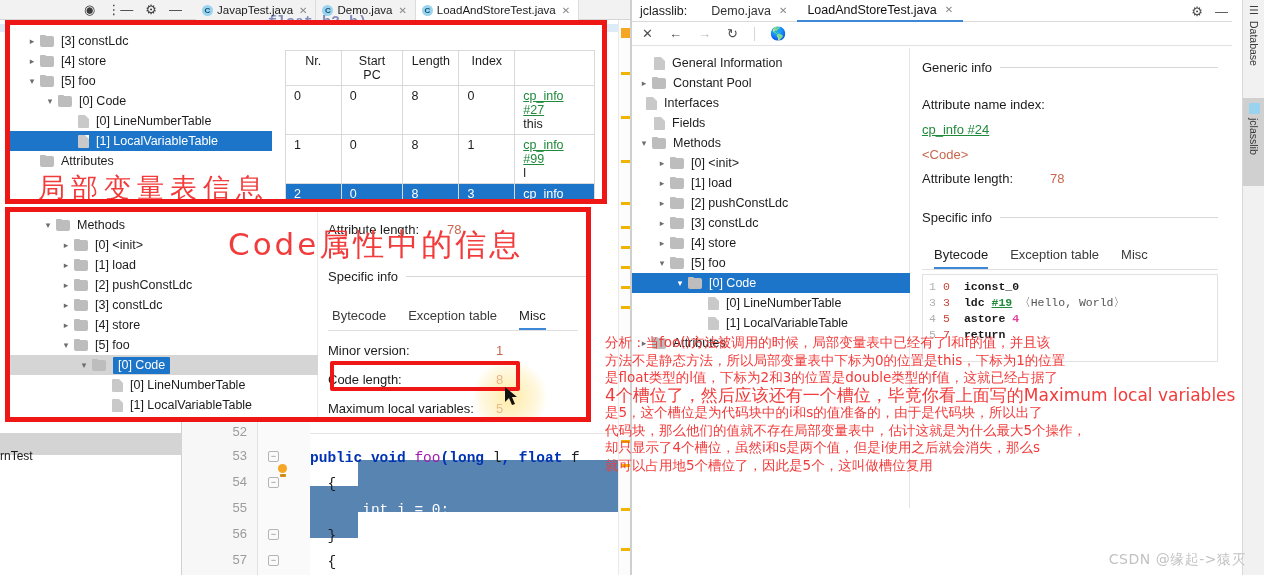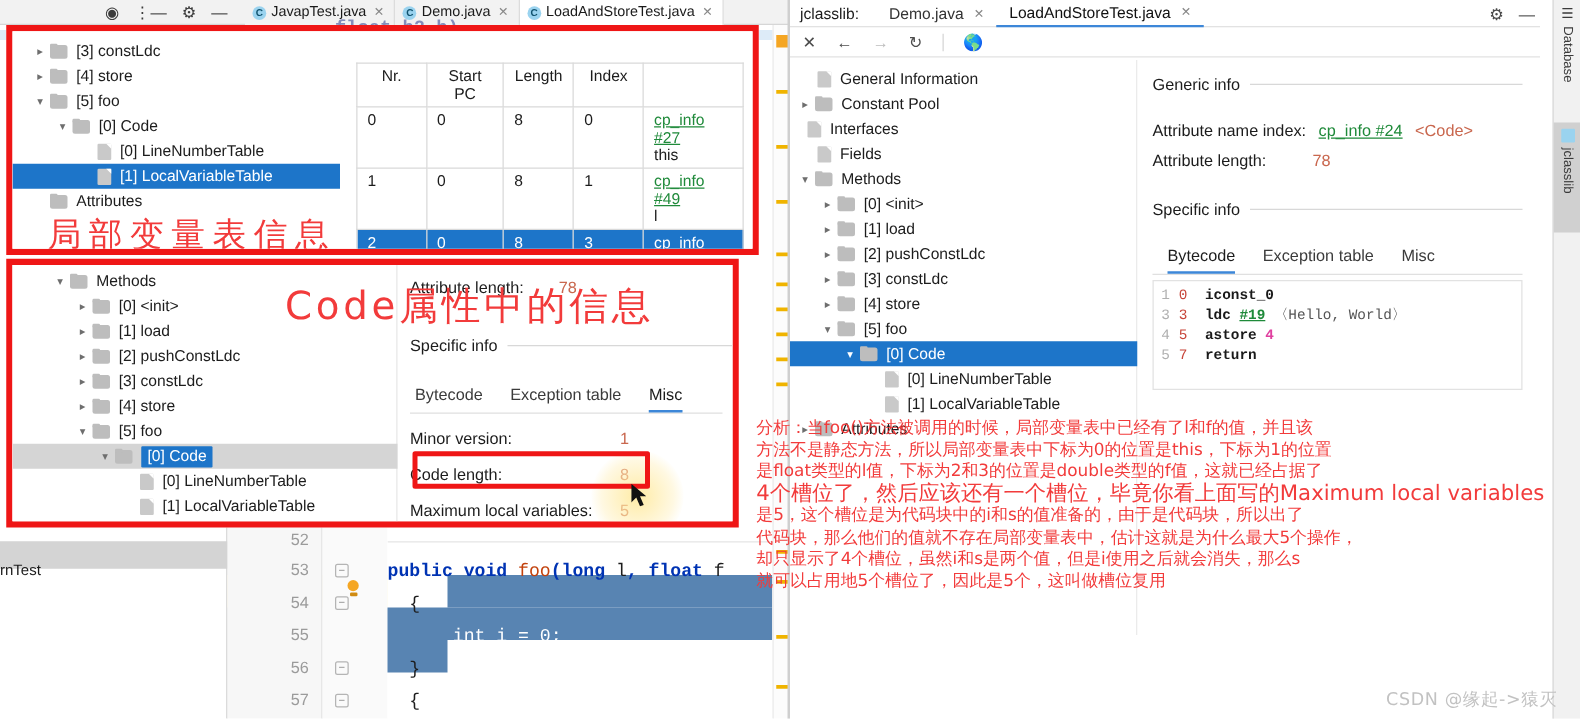--- a/index.html
+++ b/index.html
@@ -33,21 +33,21 @@
   .proj-strip { position:absolute; left:0; top:0; width:182px; height:155px; background:#fff; border-right:1px solid #d0d0d0; }
   .proj-sel { position:absolute; left:0; top:13px; width:182px; height:22px; background:#d4d4d4; }
   .proj-lbl { position:absolute; left:0; top:449px; font-size:12px; color:#1a1a1a; }
   .gutter { position:absolute; left:182px; top:0; width:76px; height:155px; background:#f7f7f7; border-right:1px solid #e2e2e2; }
   .lineno { position:absolute; right:10px; font-size:13px; color:#9b9b9b; font-family:"Liberation Sans", sans-serif; }
   .foldcol { position:absolute; left:258px; top:0; width:52px; height:155px; background:#fafafa; }
   .fold { position:absolute; left:10px; width:11px; height:11px; border:1px solid #b4b4b4; border-radius:2px; background:#fafafa; color:#888; font-size:9px; line-height:9px; text-align:center; }
   .code-area { position:absolute; left:310px; top:0; width:308px; height:155px; background:#fff; overflow:hidden; }
   .cline { position:absolute; left:0; font-family:"Liberation Mono", monospace; font-size:14.5px; white-space:pre; }
   .kw { color:#0033b3; font-weight:bold; }
-  .mth { color:#c2410c; }
+  .mth { color:#a21caf; }
   .pln { color:#1d1d1d; }
   .hl-line54 { position:absolute; left:182px; top:40px; width:436px; height:26px; background:#fdf6dd; }
   .selblock { position:absolute; background:#3b6ea5; opacity:.85; }
   .bulb { position:absolute; left:278px; top:44px; width:10px; height:13px; }
   .bulb .b { width:9px; height:9px; border-radius:50%; background:#f5a623; }
   .bulb .s { width:6px; height:3px; margin:1px auto 0; background:#d08b12; border-radius:1px; }
   .editor-topline { position:absolute; left:310px; top:13px; width:308px; height:1px; background:#e5e5e5; }
 
   
   .marker-rail { position:absolute; left:618px; top:20px; width:14px; height:555px; background:#fcfcfc; border-left:1px solid #eaeaea; }
@@ -279,21 +279,21 @@
           <td>0</td>
           <td>8</td>
           <td>0</td>
           <td><span class="cplink">cp_info #27</span><br><span>this</span></td>
         </tr>
         <tr>
           <td>1</td>
           <td>0</td>
           <td>8</td>
           <td>1</td>
-          <td><span class="cplink">cp_info #49</span><br><span>l</span></td>
+          <td><span class="cplink">cp_info #99</span><br><span>l</span></td>
         </tr>
         <tr class="rowsel">
           <td>2</td>
           <td>0</td>
           <td>8</td>
           <td>3</td>
           <td><span class="cplink">cp_info #48</span><br></td>
         </tr>
       </tbody>
         </table>
@@ -495,21 +495,21 @@
           <span class="folder"></span>
           <span>Attributes</span>
         </div>
     </div>
 
     <div class="jc-info">
       <div class="sect" style="margin-bottom:22px;">
         <span class="lbl">Generic info</span>
         <span class="rule"></span>
       </div>
-      <div style="display:flex; align-items:baseline; gap:10px; margin-bottom:9px;">
+      <div style="display:flex; align-items:baseline; gap:10px; margin-bottom:9px;flex-direction:column;">
         <span class="lbl">Attribute name index:</span>
         <span class="cplink" style="font-size:13px">cp_info #24</span>
         <span style="font-size:13px; color:#c9674e;">&lt;Code&gt;</span>
       </div>
       <div style="display:flex; align-items:baseline;">
         <span class="lbl" style="width:128px">Attribute length:</span>
         <span class="val-num">78</span>
       </div>
       <div class="sect" style="margin-top:24px;">
         <span class="lbl">Specific info</span>

